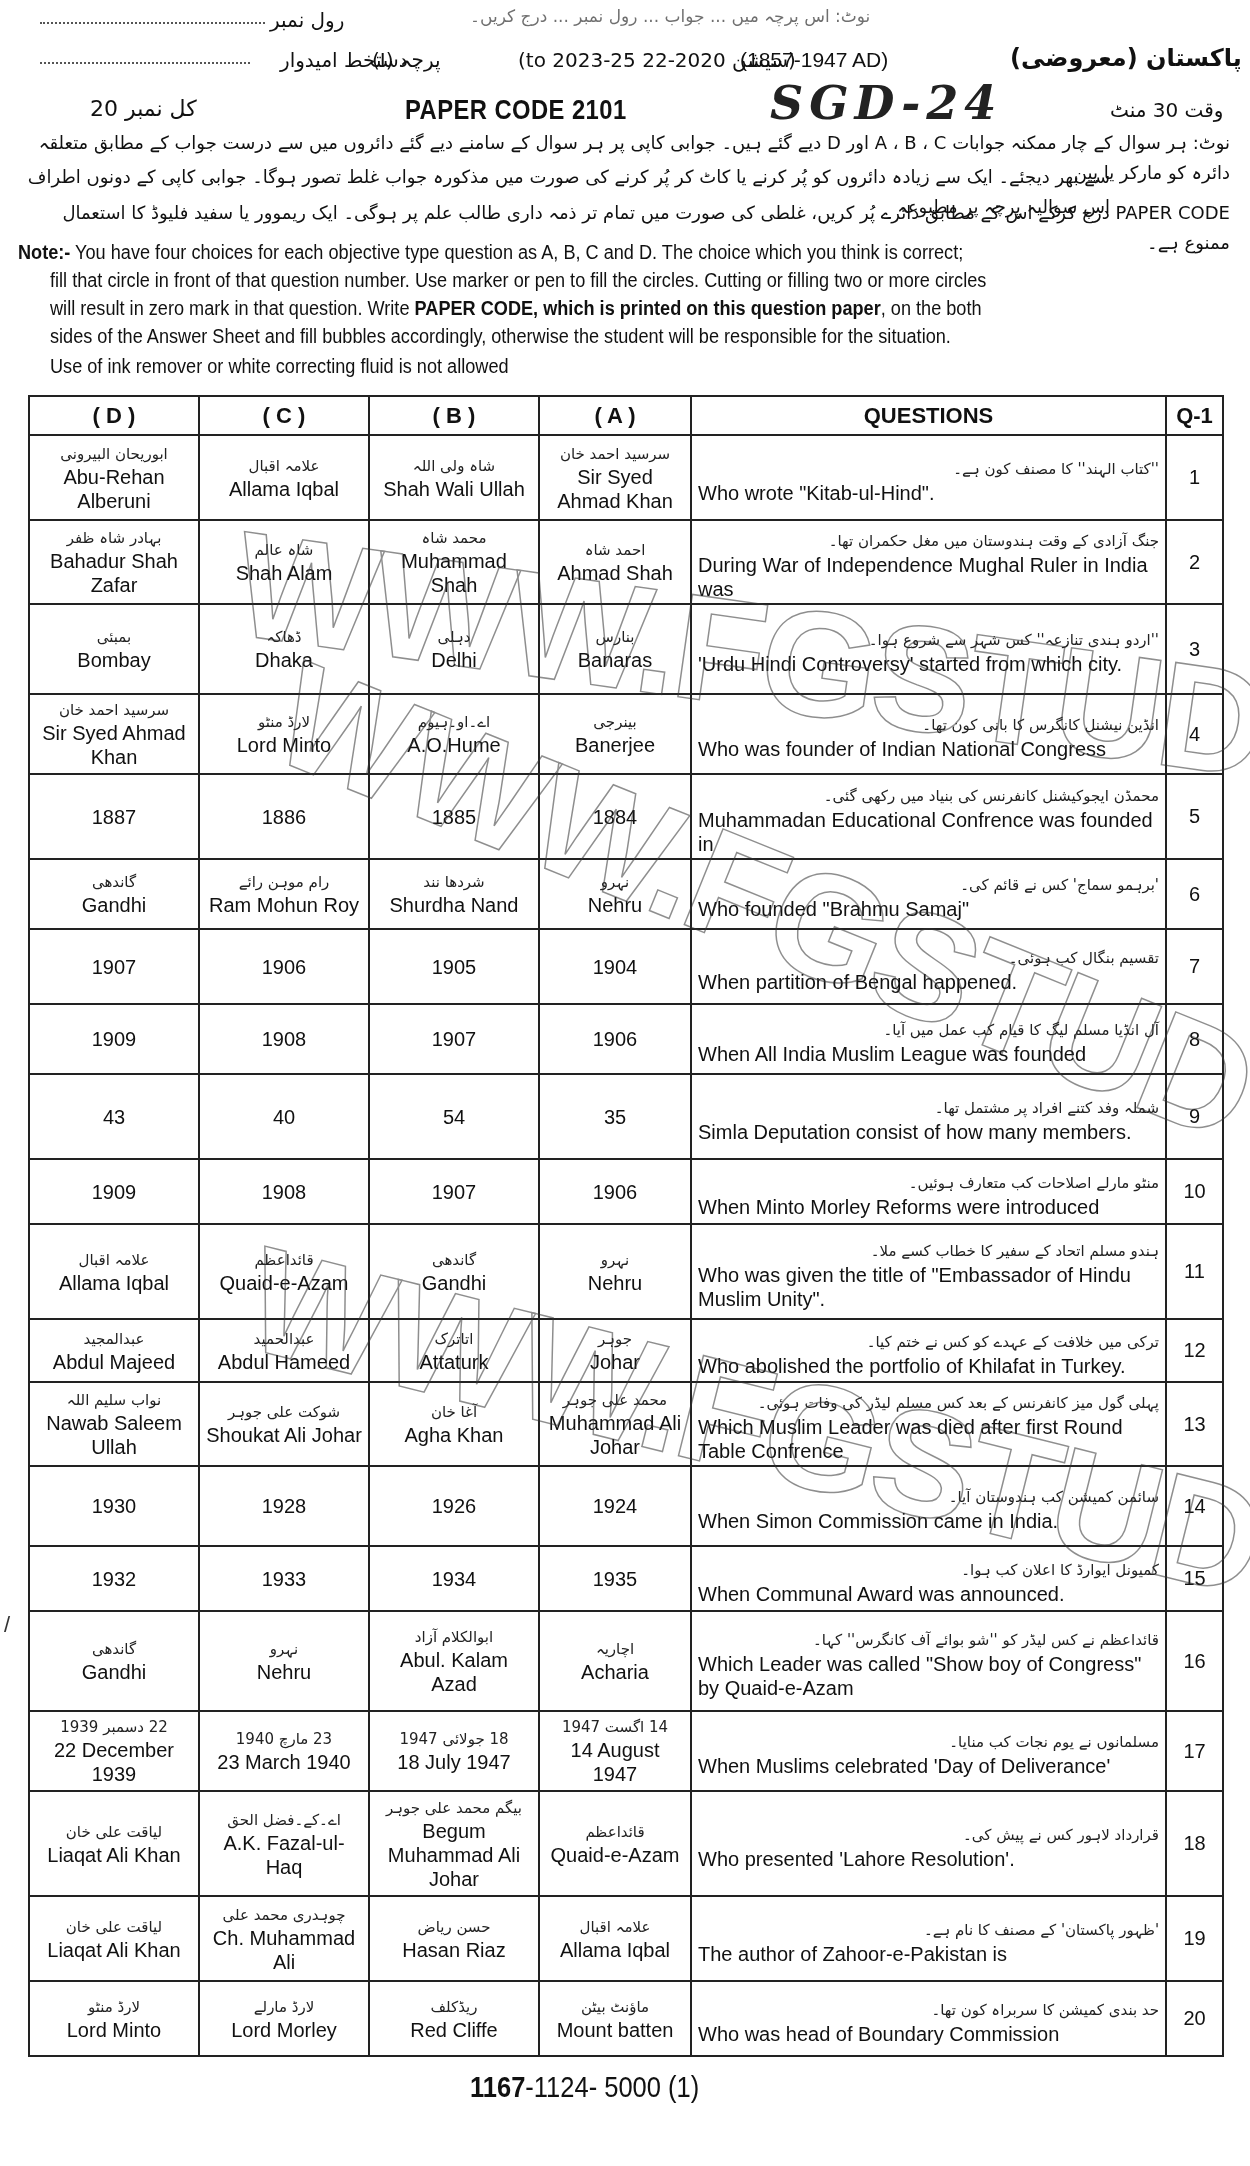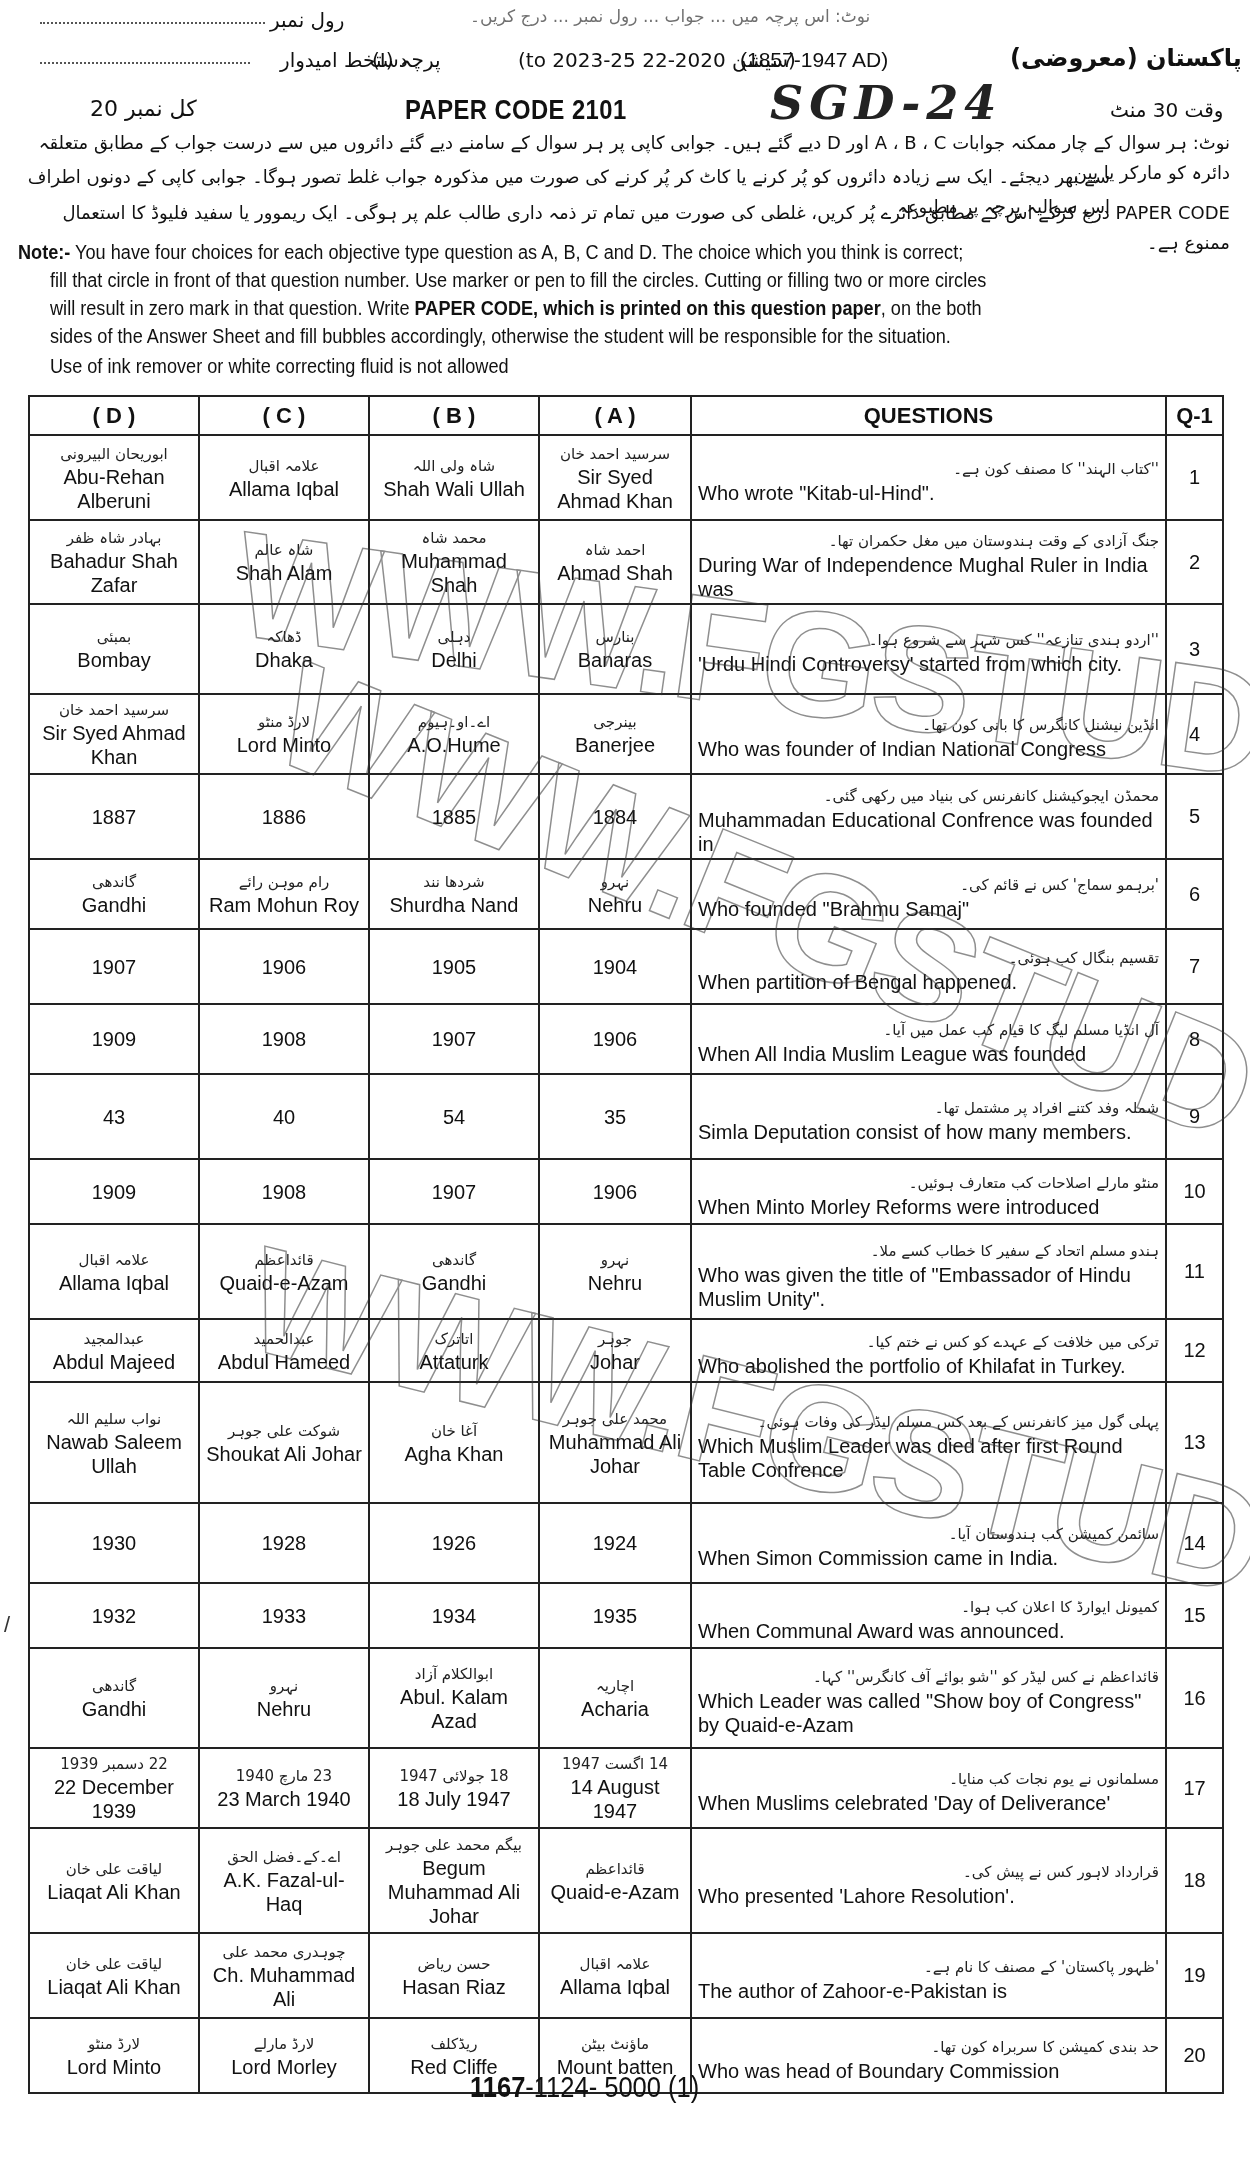--- a/index.html
+++ b/index.html
@@ -334,21 +334,21 @@
         <td class="opt">
           <span class="u">جوہر</span>
           <span class="en">Johar</span>
         </td>
         <td class="qtext">
           <span class="u">ترکی میں خلافت کے عہدے کو کس نے ختم کیا۔</span>
           <span class="en">Who abolished the portfolio of Khilafat in Turkey.</span>
         </td>
         <td class="qno">12</td>
       </tr>
-      <tr style="height: 121px;">
+      <tr style="height: 84px;">
         <td class="opt">
           <span class="u">نواب سلیم اللہ</span>
           <span class="en">Nawab Saleem Ullah</span>
         </td>
         <td class="opt">
           <span class="u">شوکت علی جوہر</span>
           <span class="en">Shoukat Ali Johar</span>
         </td>
         <td class="opt">
           <span class="u">آغا خان</span>

